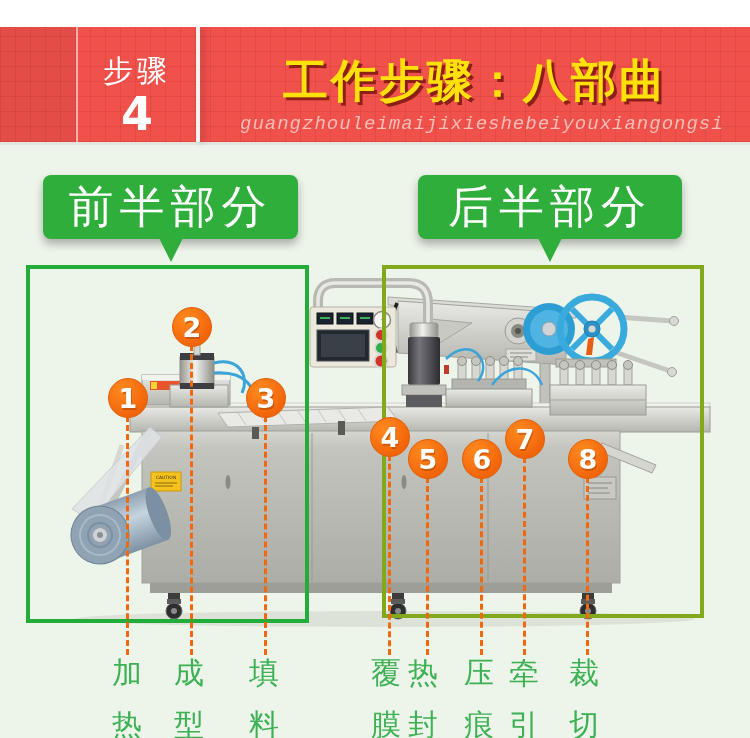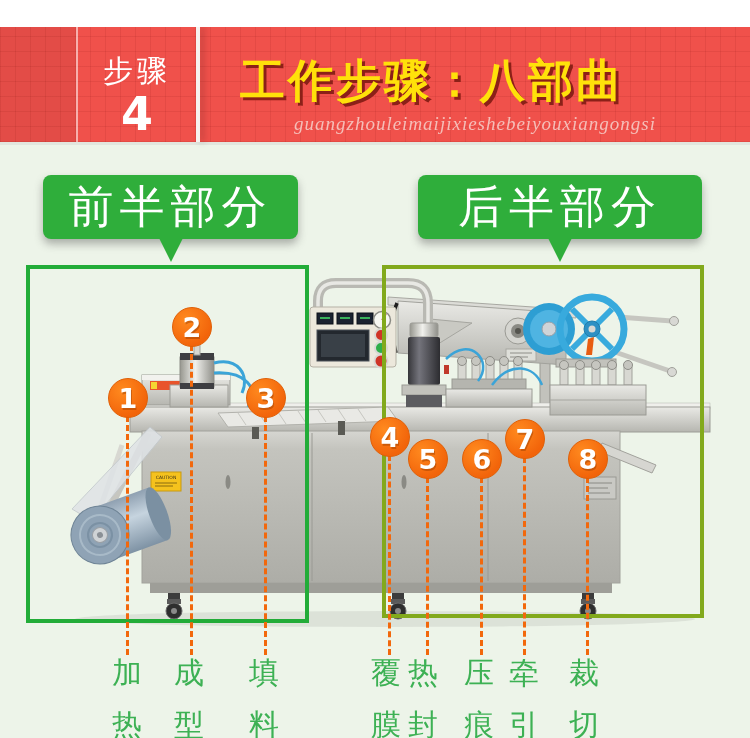--- a/index.html
+++ b/index.html
@@ -10,33 +10,33 @@
   .banner{position:absolute;left:0;top:0;width:750px;height:118px;background-color:#f0514b;
     background-image:
       repeating-linear-gradient(0deg, rgba(120,10,10,0.10) 0 1px, transparent 1px 15px),
       repeating-linear-gradient(90deg, rgba(120,10,10,0.10) 0 1px, transparent 1px 15px);
     border-bottom:3px solid #e2e6de;box-sizing:border-box;}
   .banner-strip-dark{position:absolute;left:0;top:0;width:76px;height:100%;background:rgba(0,0,0,0.05);}
   .banner-edge-left{position:absolute;left:76px;top:0;width:2px;height:100%;background:rgba(255,255,255,0.55);}
   .banner-card-line{position:absolute;left:196px;top:0;width:4px;height:100%;background:#f6f2ef;box-shadow:4px 0 6px rgba(60,20,20,0.25);}
   .step-label{position:absolute;left:78px;top:24px;width:118px;text-align:center;color:#ffffff;font-size:30px;letter-spacing:4px;}
   .step-number{position:absolute;left:78px;top:60px;width:118px;text-align:center;color:#ffffff;font-size:46px;font-weight:bold;}
-  .banner-title{position:absolute;left:240px;top:24px;width:470px;text-align:left;color:#ffe10a;
+  .banner-title{position:absolute;left:240px;top:24px;width:470px;text-align:center;color:#ffe10a;
     font-size:45px;font-weight:bold;letter-spacing:3px;text-shadow:3px 3px 0 #8c2018;}
   .banner-subtitle{position:absolute;left:240px;top:86px;width:470px;text-align:center;color:#f5beb8;
-    font-size:19px;font-style:italic;font-family:Liberation Serif, serif;letter-spacing:1px;}
+    font-size:19px;font-style:italic;font-family:Liberation Mono, monospace;letter-spacing:1px;}
 
   
   .bubble{position:absolute;top:148px;height:64px;background:#2fae3b;border-radius:8px;
     color:#fff;font-size:45px;letter-spacing:6px;display:flex;align-items:center;justify-content:center;
     box-shadow:0 5px 9px rgba(70,70,70,0.4);z-index:8;}
   .bubble .tail{position:absolute;left:50%;bottom:-23px;margin-left:-12px;width:0;height:0;
     border-left:12px solid transparent;border-right:12px solid transparent;border-top:24px solid #2fae3b;}
   .bubble-front{left:43px;width:255px;}
-  .bubble-back{left:418px;width:284px;font-family:Liberation Serif, serif;}
+  .bubble-back{left:418px;width:264px;font-family:Liberation Serif, serif;}
 
   
   .outline-box{position:absolute;top:238px;box-sizing:border-box;z-index:5;}
   .box-front{left:26px;width:283px;height:358px;border:4px solid #22ac38;}
   .box-back{left:382px;width:322px;height:353px;border:4px solid #82a91c;}
 
   
   .machine{position:absolute;left:0;top:240px;width:750px;height:365px;z-index:3;}
 
   

